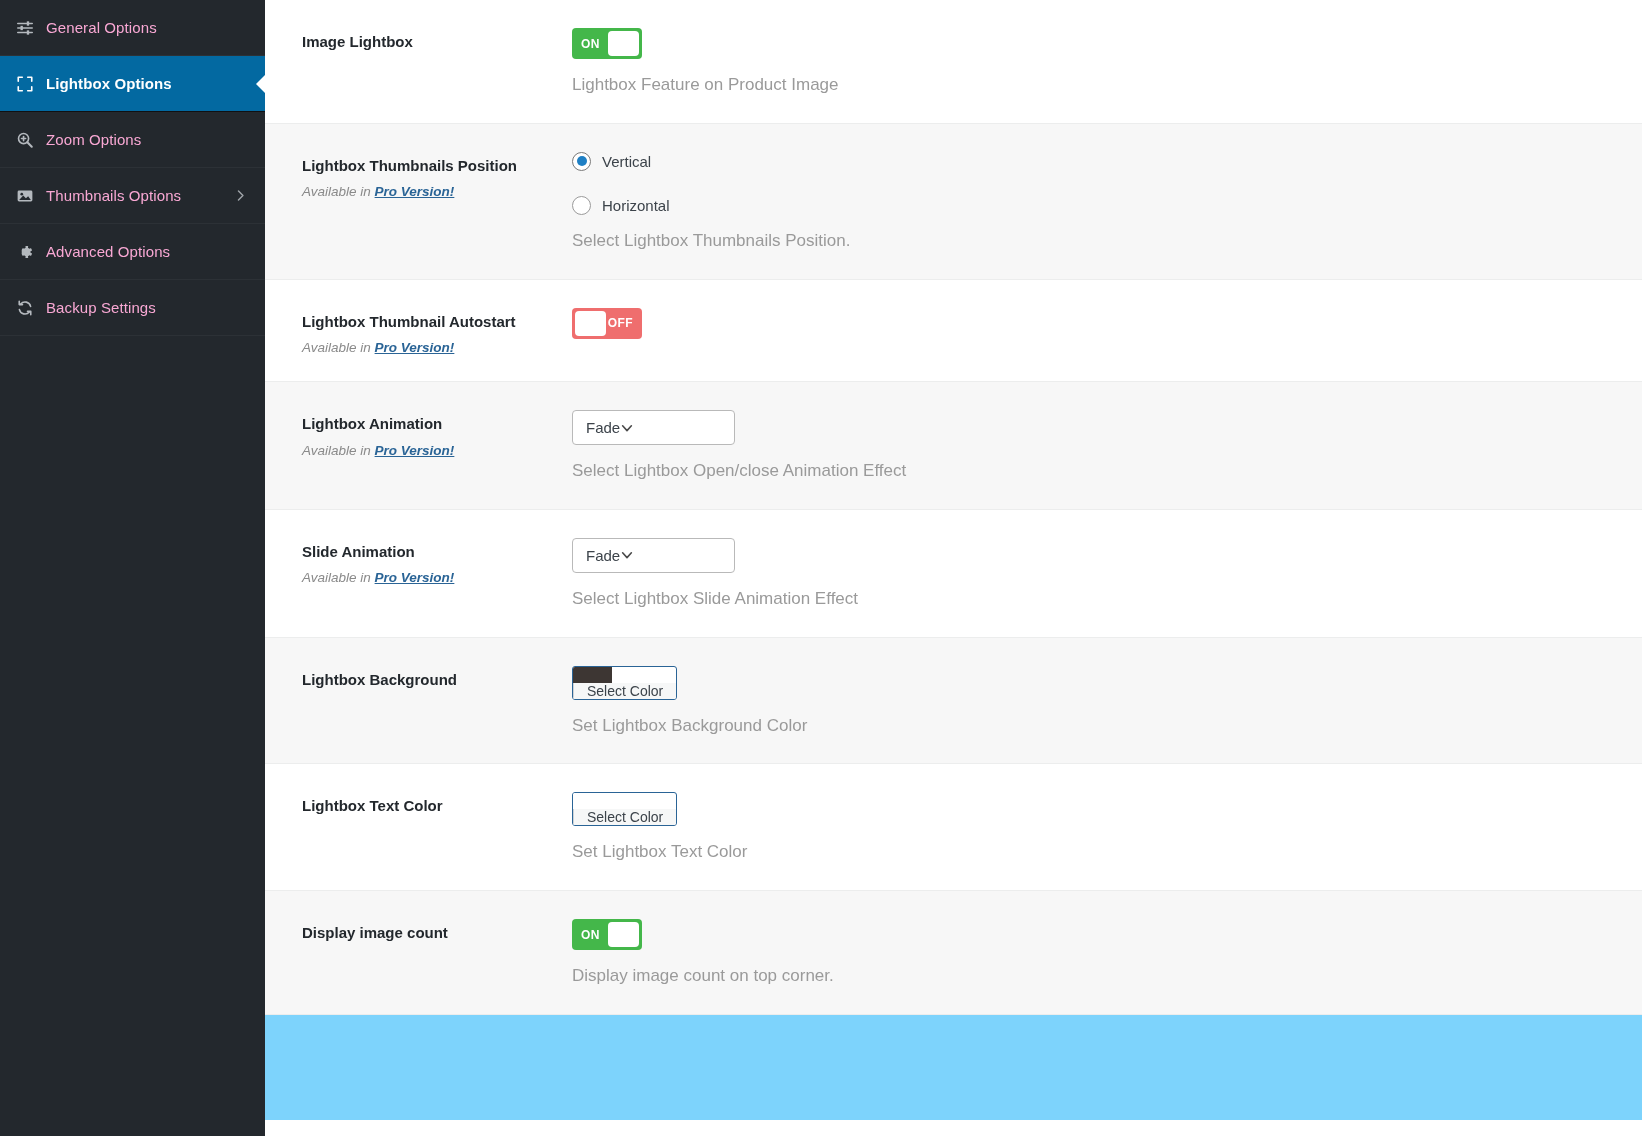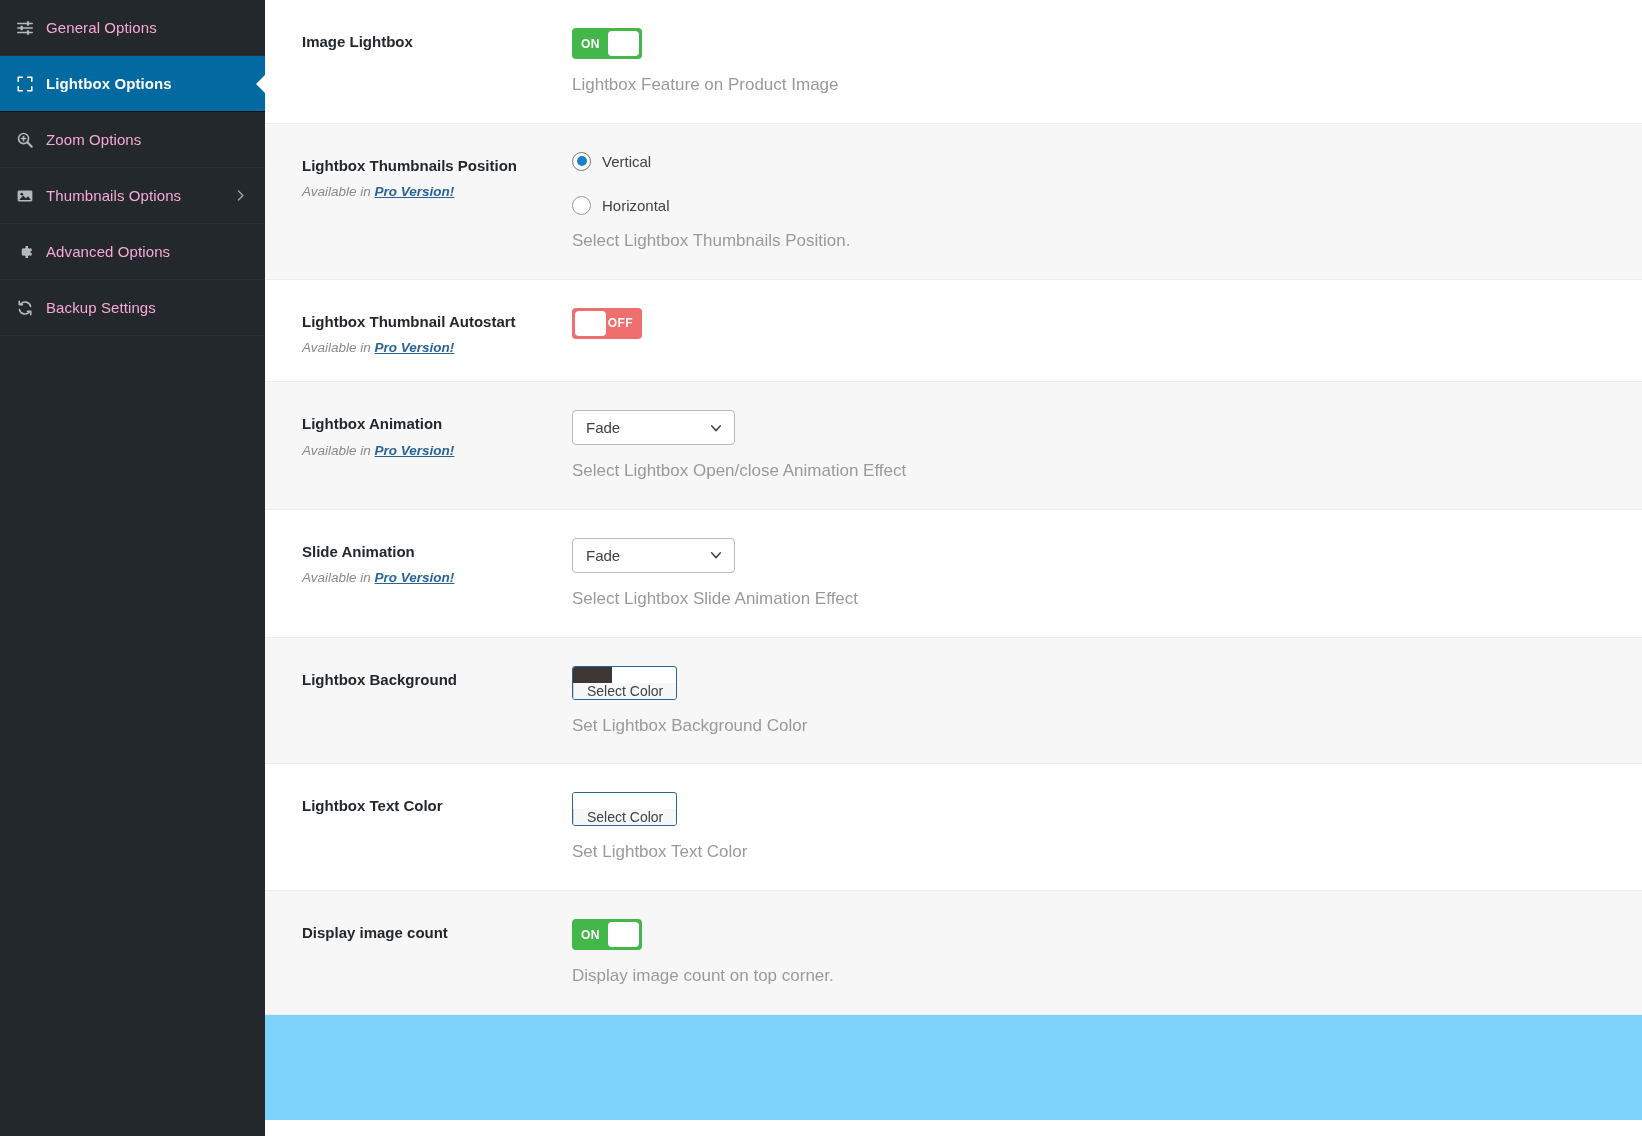--- a/index.html
+++ b/index.html
@@ -156,21 +156,20 @@
   }
   .radio-label { font-size: 15px; color: #3c434a; }
 
   
   .select-box {
     width: 163px; height: 35px;
     border: 1px solid #b9b9b9;
     border-radius: 4px;
     background: #ffffff;
     display: flex; align-items: center;
-    justify-content: space-between;
     padding: 0 11px 0 13px;
     cursor: pointer;
     user-select: none;
   }
   .select-value { font-size: 15px; color: #3c434a; }
   .select-chevron {
     width: 14px; height: 14px;
     display: flex; align-items: center; justify-content: center;
     color: #4a4a4a;
   }

